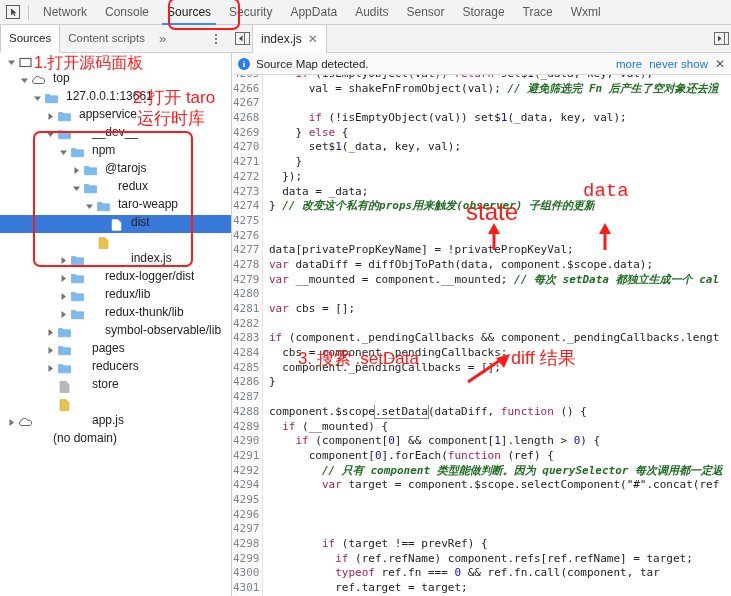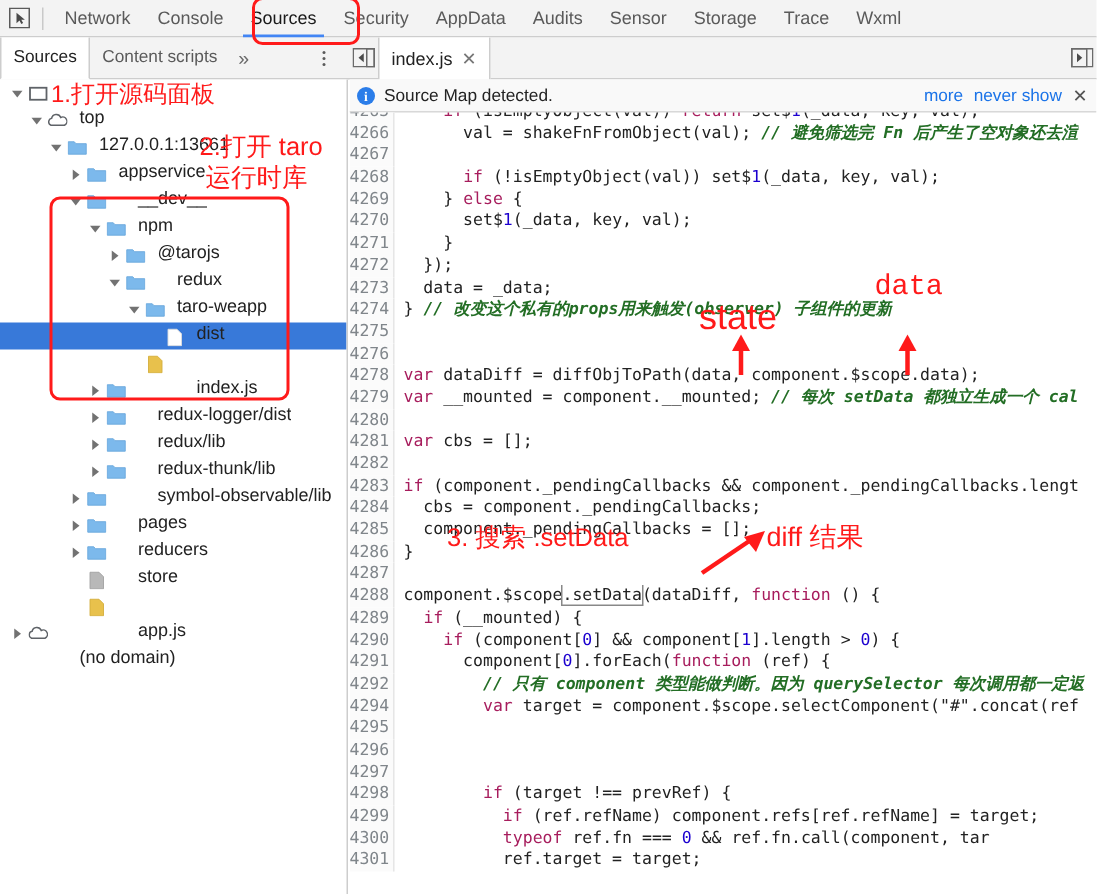--- a/index.html
+++ b/index.html
@@ -504,20 +504,21 @@
       <div class="code-line"><div class="ln">4267</div><div class="code"></div></div>
       <div class="code-line"><div class="ln">4268</div><div class="code">      <span class="kw">if</span> (!isEmptyObject(val)) set$<span class="num">1</span>(_data, key, val);</div></div>
       <div class="code-line"><div class="ln">4269</div><div class="code">    } <span class="kw">else</span> {</div></div>
       <div class="code-line"><div class="ln">4270</div><div class="code">      set$<span class="num">1</span>(_data, key, val);</div></div>
       <div class="code-line"><div class="ln">4271</div><div class="code">    }</div></div>
       <div class="code-line"><div class="ln">4272</div><div class="code">  });</div></div>
       <div class="code-line"><div class="ln">4273</div><div class="code">  data = _data;</div></div>
       <div class="code-line"><div class="ln">4274</div><div class="code">} <span class="cm">// 改变这个私有的props用来触发(observer) 子组件的更新</span></div></div>
       <div class="code-line"><div class="ln">4275</div><div class="code"></div></div>
       <div class="code-line"><div class="ln">4276</div><div class="code"></div></div>
+      <div class="code-line"><div class="ln">4277</div><div class="code">data[privatePropKeyName] = !privatePropKeyVal;</div></div>
       <div class="code-line"><div class="ln">4278</div><div class="code"><span class="kw">var</span> dataDiff = diffObjToPath(data, component.$scope.data);</div></div>
       <div class="code-line"><div class="ln">4279</div><div class="code"><span class="kw">var</span> __mounted = component.__mounted; <span class="cm">// 每次 setData 都独立生成一个 cal</span></div></div>
       <div class="code-line"><div class="ln">4280</div><div class="code"></div></div>
       <div class="code-line"><div class="ln">4281</div><div class="code"><span class="kw">var</span> cbs = [];</div></div>
       <div class="code-line"><div class="ln">4282</div><div class="code"></div></div>
       <div class="code-line"><div class="ln">4283</div><div class="code"><span class="kw">if</span> (component._pendingCallbacks &amp;&amp; component._pendingCallbacks.lengt</div></div>
       <div class="code-line"><div class="ln">4284</div><div class="code">  cbs = component._pendingCallbacks;</div></div>
       <div class="code-line"><div class="ln">4285</div><div class="code">  component._pendingCallbacks = [];</div></div>
       <div class="code-line"><div class="ln">4286</div><div class="code">}</div></div>
       <div class="code-line"><div class="ln">4287</div><div class="code"></div></div>

